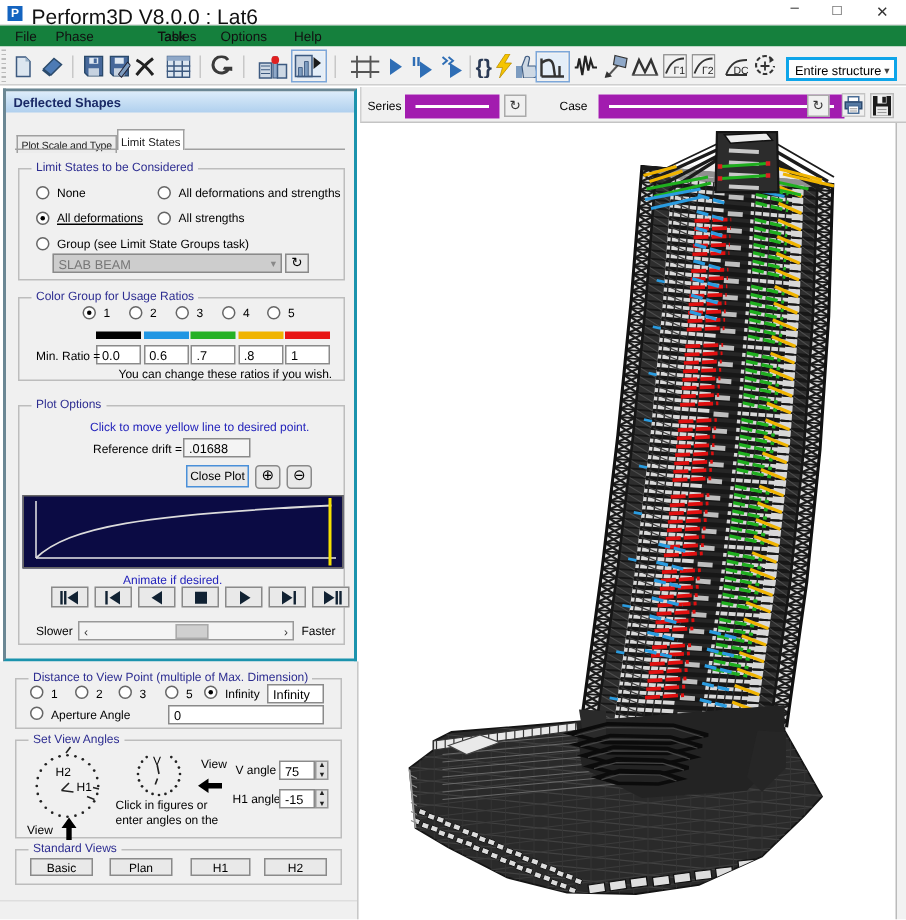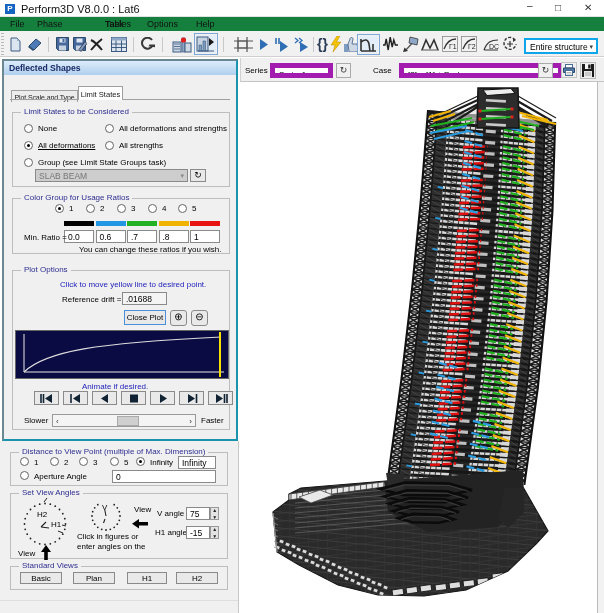--- a/index.html
+++ b/index.html
@@ -1,19 +1,19 @@
 <!DOCTYPE html>
 <html><head><meta charset="utf-8"><style>
 *{margin:0;padding:0;box-sizing:border-box;}
 html,body{width:604px;height:613px;overflow:hidden;}
 body{font-family:"Liberation Sans",sans-serif;background:#fff;position:relative;font-size:8.5px;color:#000;}
 .abs{position:absolute;}
 
 #titlebar{left:0;top:0;width:604px;height:17px;background:#fff;border-bottom:1px solid #e2e2e2;}
-#titlebar .tt{position:absolute;left:21px;top:3px;font-size:11px;color:#111;}
+#titlebar .tt{position:absolute;left:21px;top:3px;font-size:14px;color:#111;}
 #plogo{position:absolute;left:5px;top:3.5px;width:10px;height:10px;background:#1464c0;color:#fff;font-size:8px;font-weight:bold;text-align:center;line-height:10px;}
 .winbtn{position:absolute;top:2px;font-size:10px;color:#333;}
 #menubar{left:0;top:17px;width:604px;height:14px;background:#15803d;}
 #menubar span{position:absolute;top:2px;font-size:9px;color:#111;}
 #toolbar{left:0;top:31px;width:604px;height:26px;background:#f1f1f1;border-bottom:1px solid #cfcfcf;}
 .tbi{position:absolute;}
 .tbi.sel{outline:1px solid #7da7d9;outline-offset:1px;background:#e4eef8;}
 .tbsep{position:absolute;top:37px;height:15px;width:1px;background:#c8c8c8;}
 #grip{left:1px;top:33px;width:3px;height:22px;background:repeating-linear-gradient(#bbb 0 1px,#f1f1f1 1px 3px);}
 #tb-dd{left:524px;top:38px;width:74px;height:16px;background:#fff;border:2px solid #0ea5e9;font-size:8.5px;padding:2px 0 0 4px;}
@@ -37,21 +37,21 @@
 .pbtn{position:absolute;top:330px;width:25px;height:14px;background:#e9e9e9;border:1px solid #8a8a8a;text-align:center;}
 #slider{position:absolute;left:48px;top:353px;width:144px;height:13px;background:#f4f4f4;border:1px solid #999;}
 #sthumb{position:absolute;left:64px;top:1px;width:22px;height:10px;background:#cfcfcf;border:1px solid #aaa;}
 .sarr{position:absolute;top:2px;font-size:8px;color:#333;}
 
 .spin{position:absolute;width:9px;height:13px;background:#e3e3e3;border:1px solid #999;}
 .spin::before{content:"▲";position:absolute;left:1.2px;top:-1px;font-size:5px;color:#222;}
 .spin::after{content:"▼";position:absolute;left:1.2px;top:5.5px;font-size:5px;color:#222;}
 
 #serbar{left:240px;top:58px;width:364px;height:24px;background:#f0f0f0;border-bottom:1px solid #c4c4c4;border-left:1px solid #d0d0d0;}
-.ddown{position:absolute;background:#fff;border:5px solid #a21caf;font-size:8px;padding:2px 0 0 4px;white-space:nowrap;overflow:hidden;}
+.ddown{position:absolute;background:#fff;border:7px solid #a21caf;font-size:8px;padding:2px 0 0 4px;white-space:nowrap;overflow:hidden;}
 .ddown .chev{position:absolute;right:3px;top:3px;font-size:7px;color:#444;}
 .refbtn{position:absolute;width:15px;height:15px;background:#f0f0f0;border:1px solid #aaa;color:#333;font-size:9px;text-align:center;line-height:13px;}
 #view3d{left:240px;top:82px;width:357px;height:531px;background:#fff;}
 #redge{left:597px;top:82px;width:1px;height:531px;background:#bbb;}
 #rback{left:598px;top:82px;width:6px;height:531px;background:#f2f2f2;}
 </style></head><body>
 
 <div id="titlebar" class="abs">
     <div id="plogo">P</div>
     <div class="tt">Perform3D V8.0.0 : Lat6</div>

